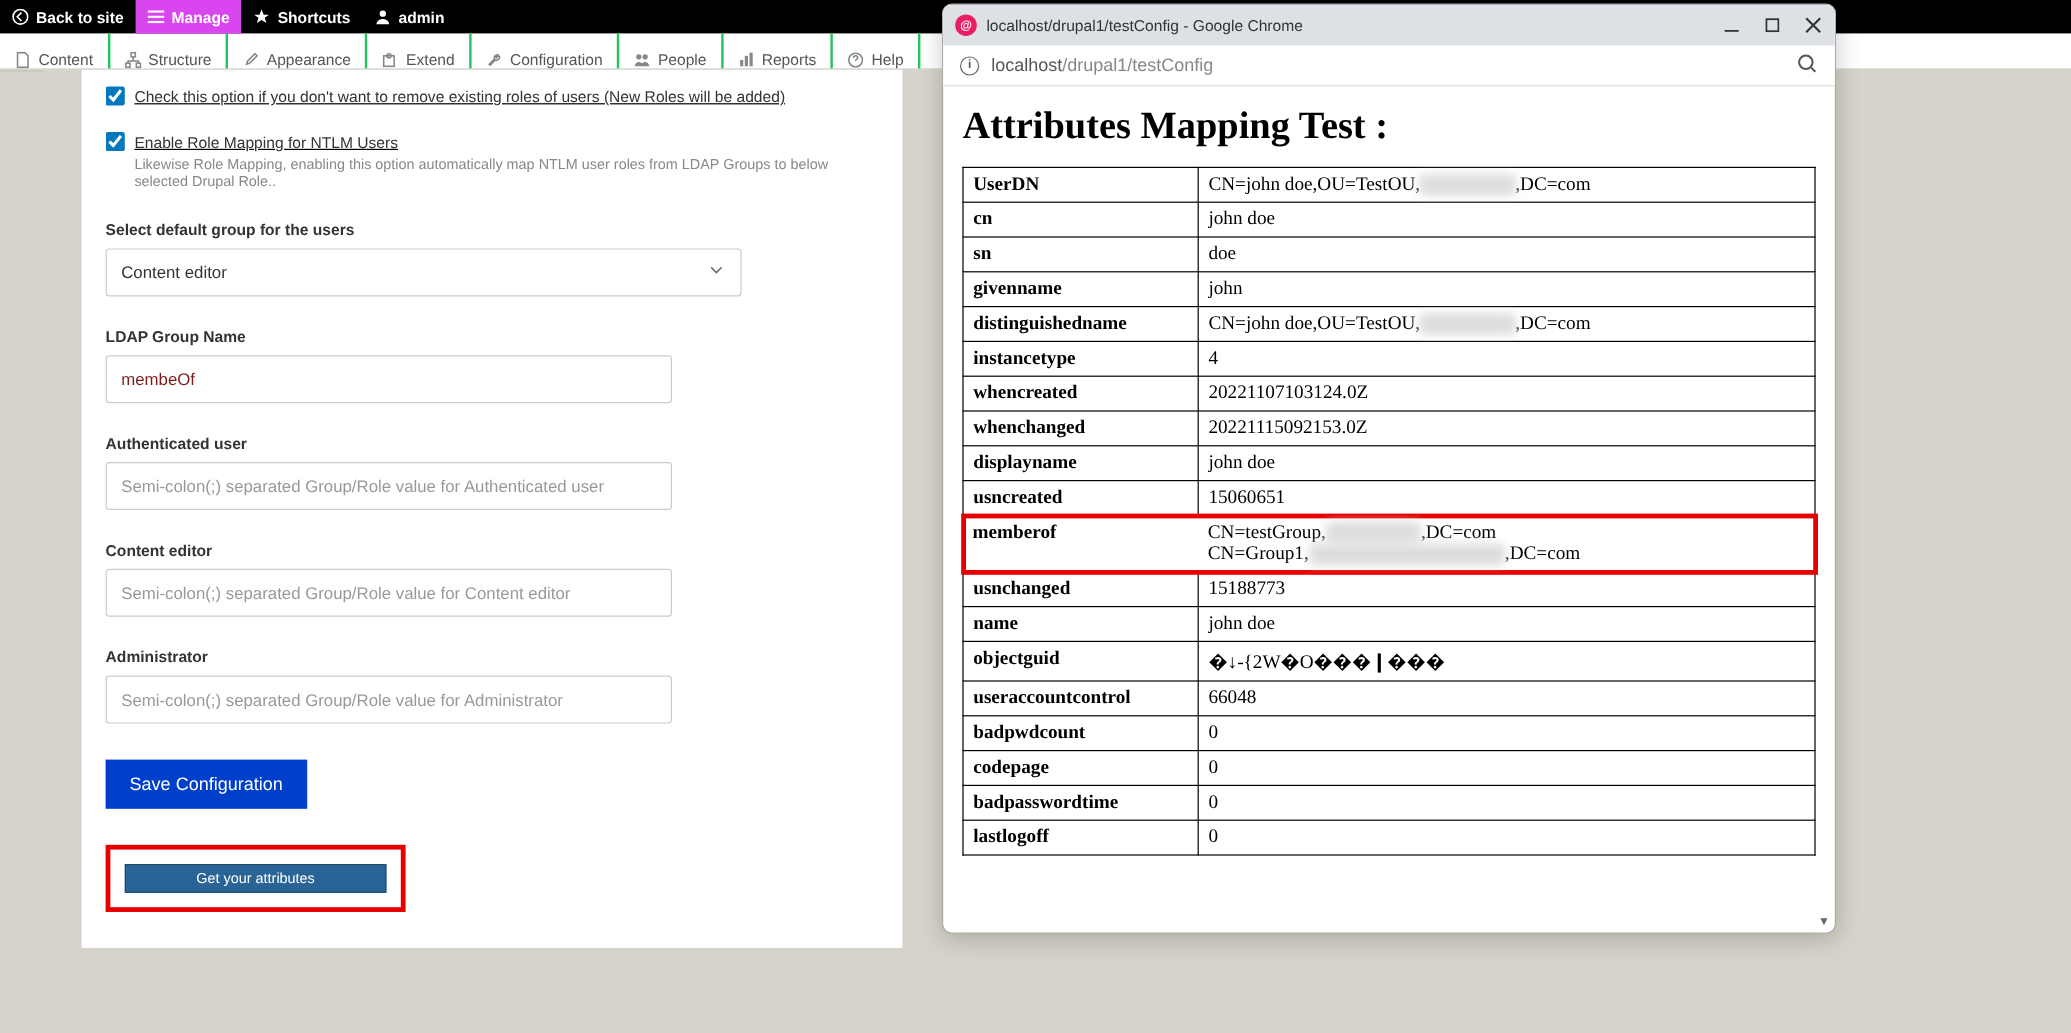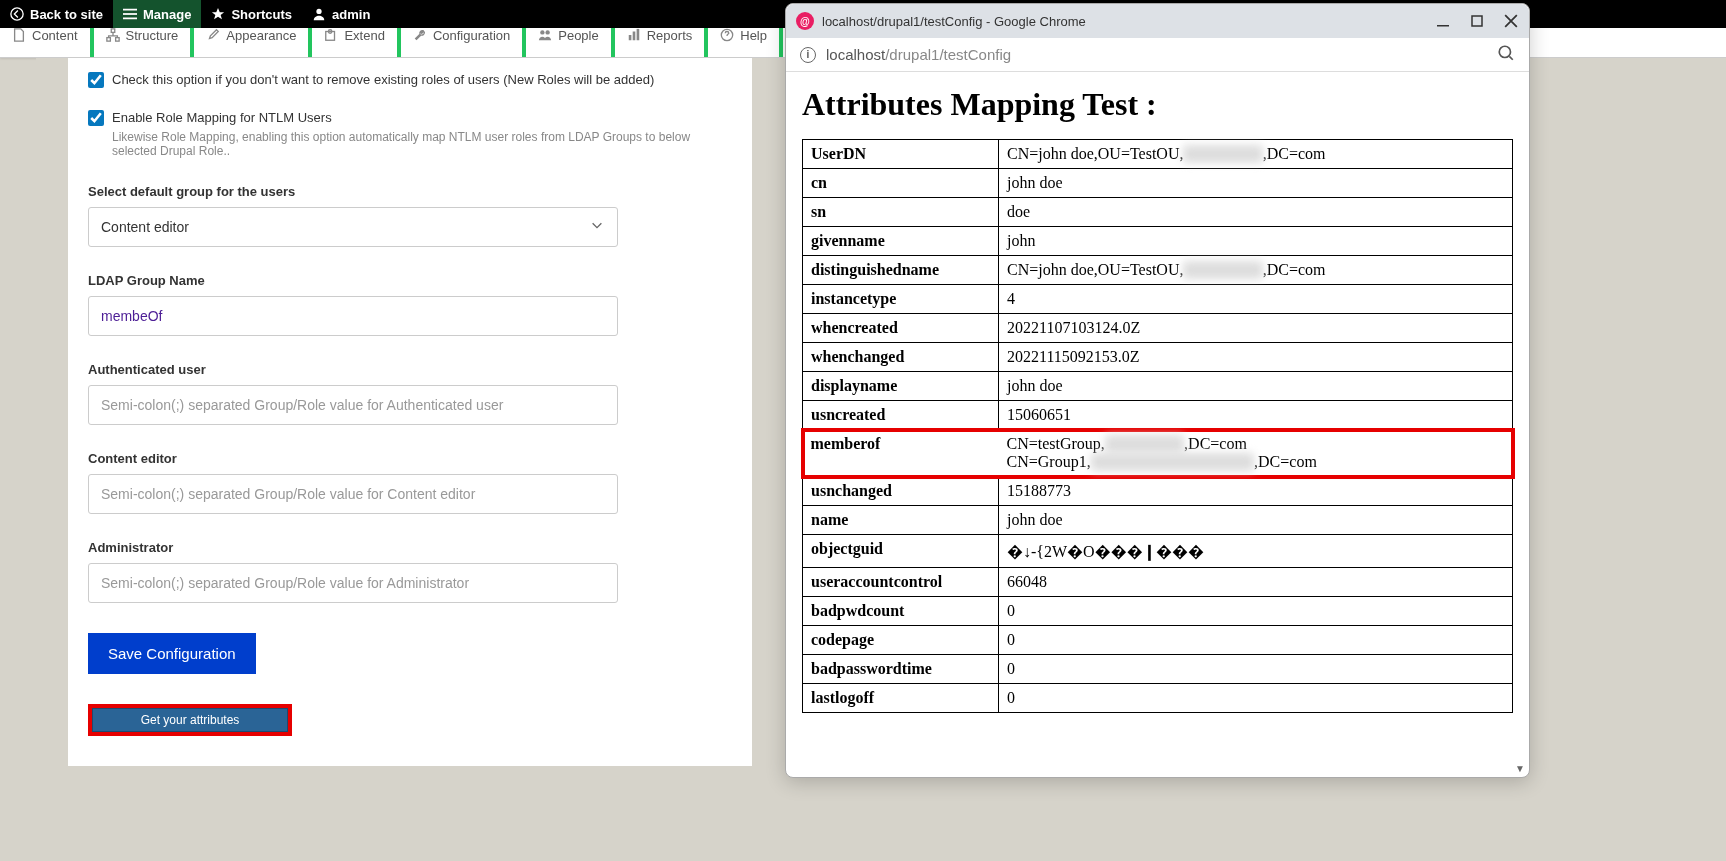--- a/index.html
+++ b/index.html
@@ -1,47 +1,47 @@
 <!DOCTYPE html>
 <html><head>
 <meta charset="utf-8">
 <style>
 * { box-sizing: border-box; margin: 0; padding: 0; }
 body { font-family: -apple-system, BlinkMacSystemFont, "Segoe UI", Arial, sans-serif; background: #d6d3ca; overflow: hidden; width: 1726px; height: 861px; position: relative; }
 
 
 .topbar { background: #000; color: #fff; height: 28px; display: flex; align-items: center; font-size: 13px; font-weight: bold; }
 .topbar-item { display: flex; align-items: center; padding: 0 10px; height: 100%; cursor: pointer; gap: 6px; }
-.topbar-item.active { background: #14532d; }
+.topbar-item.active { background: #d946ef; }
 .topbar-icon { width: 14px; height: 14px; display: inline-flex; align-items: center; justify-content: center; }
 
 
 .admintoolbar { background: #fff; border-bottom: 1px solid #ccc; height: 30px; display: flex; align-items: center; box-shadow: 0 1px 2px rgba(0,0,0,0.1); }
-.admintoolbar-item { display: flex; align-items: flex-start; padding: 0 12px; height: 100%; color: #555; font-size: 13px; gap: 6px; border-right: 4px solid #22c55e; cursor: pointer; }
+.admintoolbar-item { display: flex; align-items: flex-end; padding: 0 12px; height: 100%; color: #555; font-size: 13px; gap: 6px; border-right: 2px solid #22c55e; cursor: pointer; }
 .admintoolbar-icon { width: 14px; height: 14px; color: #888; }
 
 
 .main-wrap { position: absolute; left: 36px; top: 58px; right: 0; bottom: 0; background: #d6d3ca; overflow: hidden; }
 .form-panel { position: absolute; left: 32px; top: 0; width: 684px; background: #fff; padding: 12px 20px 30px 20px; }
 
-.check-row { display: flex; align-items: center; margin-bottom: 4px; }
+.check-row { display: flex; align-items: flex-end; margin-bottom: 4px; text-decoration: underline; }
 .check-row input[type=checkbox] { width: 16px; height: 16px; accent-color: #0678be; margin-right: 8px; margin-top: 2px; }
 .check-label { font-size: 13px; color: #333; }
 .check-desc { font-size: 12px; color: #888; margin-left: 24px; margin-top: 2px; margin-bottom: 20px; }
 
 .field-group { margin-top: 26px; }
 .field-label { font-size: 13px; font-weight: bold; color: #333; margin-bottom: 8px; display: block; }
 .select-wrap { position: relative; width: 530px; }
 .select-wrap select { width: 100%; height: 40px; border: 1px solid #ccc; border-radius: 3px; padding: 0 12px; font-size: 14px; color: #333; appearance: none; background: #fff; }
 .select-caret { position: absolute; right: 14px; top: 50%; transform: translateY(-50%); pointer-events: none; color: #666; }
-.text-input { width: 530px; height: 40px; border: 1px solid #ccc; border-radius: 3px; padding: 0 12px; font-size: 14px; color: #4c1d95; }
+.text-input { width: 472px; height: 40px; border: 1px solid #ccc; border-radius: 3px; padding: 0 12px; font-size: 14px; color: #7f1d1d; }
 .text-input::placeholder { color: #999; }
 
 .btn-primary { background: #003ecc; color: #fff; border: none; padding: 12px 20px; font-size: 15px; font-weight: normal; cursor: pointer; margin-top: 30px; }
-.btn-get-attr-wrap { border: 4px solid #e60000; margin-top: 30px; width: 204px; padding: 0; }
+.btn-get-attr-wrap { border: 4px solid #e60000; margin-top: 30px; width: 250px; padding: 12px; }
 .btn-get-attr { background: #2a6496; color: #fff; border: 1px solid #1e4a70; width: 100%; height: 24px; font-size: 12px; cursor: pointer; }
 
 
 .chrome-window { position: absolute; left: 785px; top: 3px; width: 745px; height: 775px; background: #fff; border: 1px solid #aaa; border-radius: 8px; box-shadow: 0 4px 20px rgba(0,0,0,0.2); overflow: hidden; }
 .chrome-titlebar { height: 34px; background: #dde1e6; display: flex; align-items: center; padding: 0 10px; justify-content: space-between; border-top-left-radius: 8px; border-top-right-radius: 8px; }
 .chrome-title-left { display: flex; align-items: center; gap: 8px; color: #333; font-size: 13px; }
 .chrome-favicon { width: 18px; height: 18px; background: #e91e63; border-radius: 50%; display: flex; align-items: center; justify-content: center; color: #fff; font-size: 10px; font-weight: bold; }
 .chrome-controls { display: flex; gap: 18px; color: #333; }
 .chrome-control { width: 16px; height: 16px; cursor: pointer; display: flex; align-items: center; justify-content: center; }
 .chrome-addrbar { height: 34px; background: #fff; display: flex; align-items: center; padding: 0 14px; gap: 10px; color: #555; font-size: 15px; border-bottom: 1px solid #ddd; }

